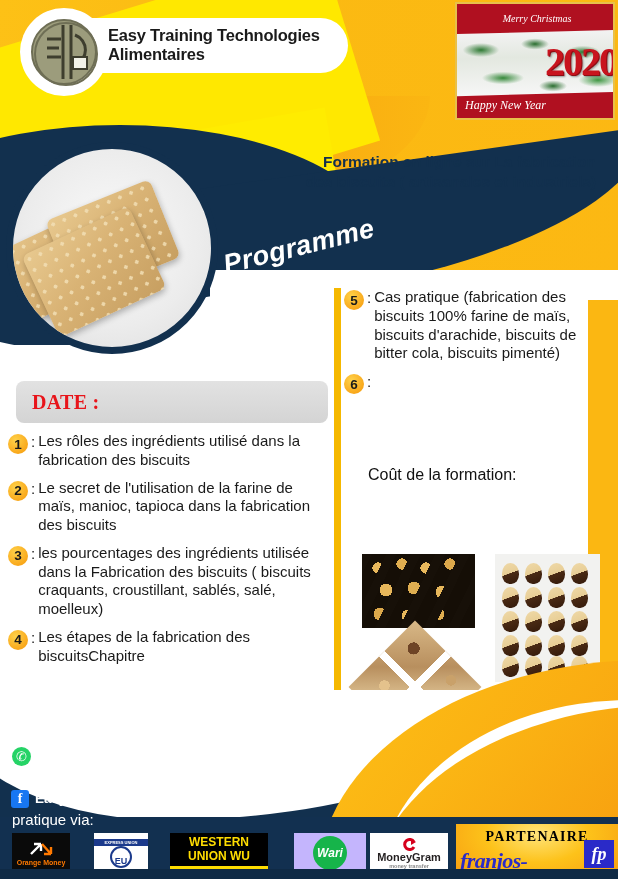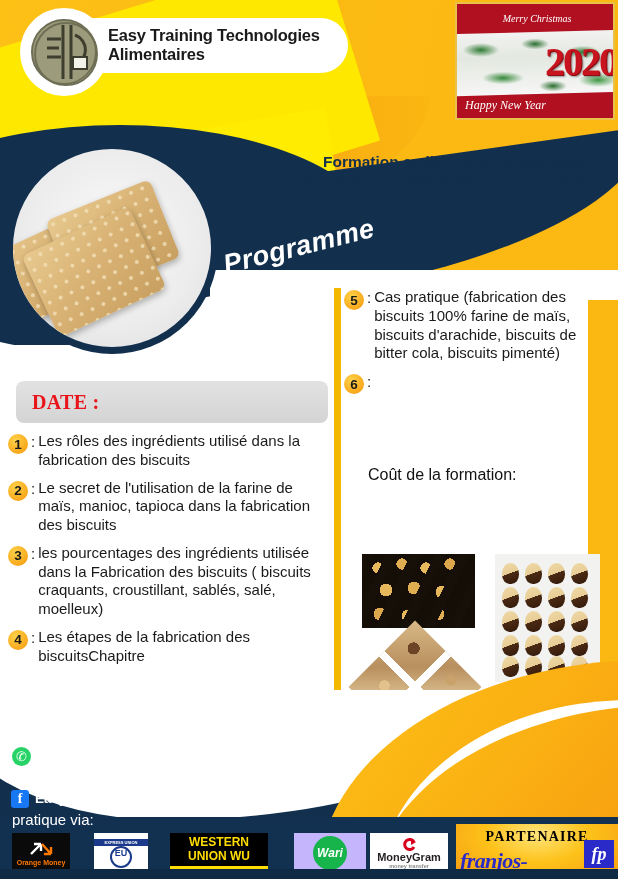--- a/index.html
+++ b/index.html
@@ -333,21 +333,21 @@
     width:34px;height:34px;border-radius:50%;background:#16B44A;
     display:flex;align-items:center;justify-content:center;
     color:#fff;font-size:12px;font-weight:bold;font-style:italic;
   }
   .wu-top { background:#000000; color:#FFDD00; width:100%; padding:3px 2px; font-size:12px;}
   .wu-bot { font-size:6px; color:#000; padding-top:2px;}
   .mg-top { color:#231F20; font-size:11px; font-weight:bold;}
   .mg-bot { color:#888; font-size:5.5px;}
   .eu-ring {
     width:22px;height:22px;border-radius:50%;border:2px solid #1B3A8C;
-    display:flex;align-items:flex-start;justify-content:center;font-size:9px;
+    display:flex;align-items:flex-end;justify-content:center;font-size:9px;
   }
 
   
   .partner {
     position:absolute; left:456px; top:824px; width:162px; height:55px;
     background:radial-gradient(ellipse at 50% 18%,#FFE47A 0%,#FDC21A 45%,#F79B10 100%);
     overflow:hidden;
   }
   .partner-lbl {
     position:absolute; left:0; top:5px; width:162px; text-align:center;

